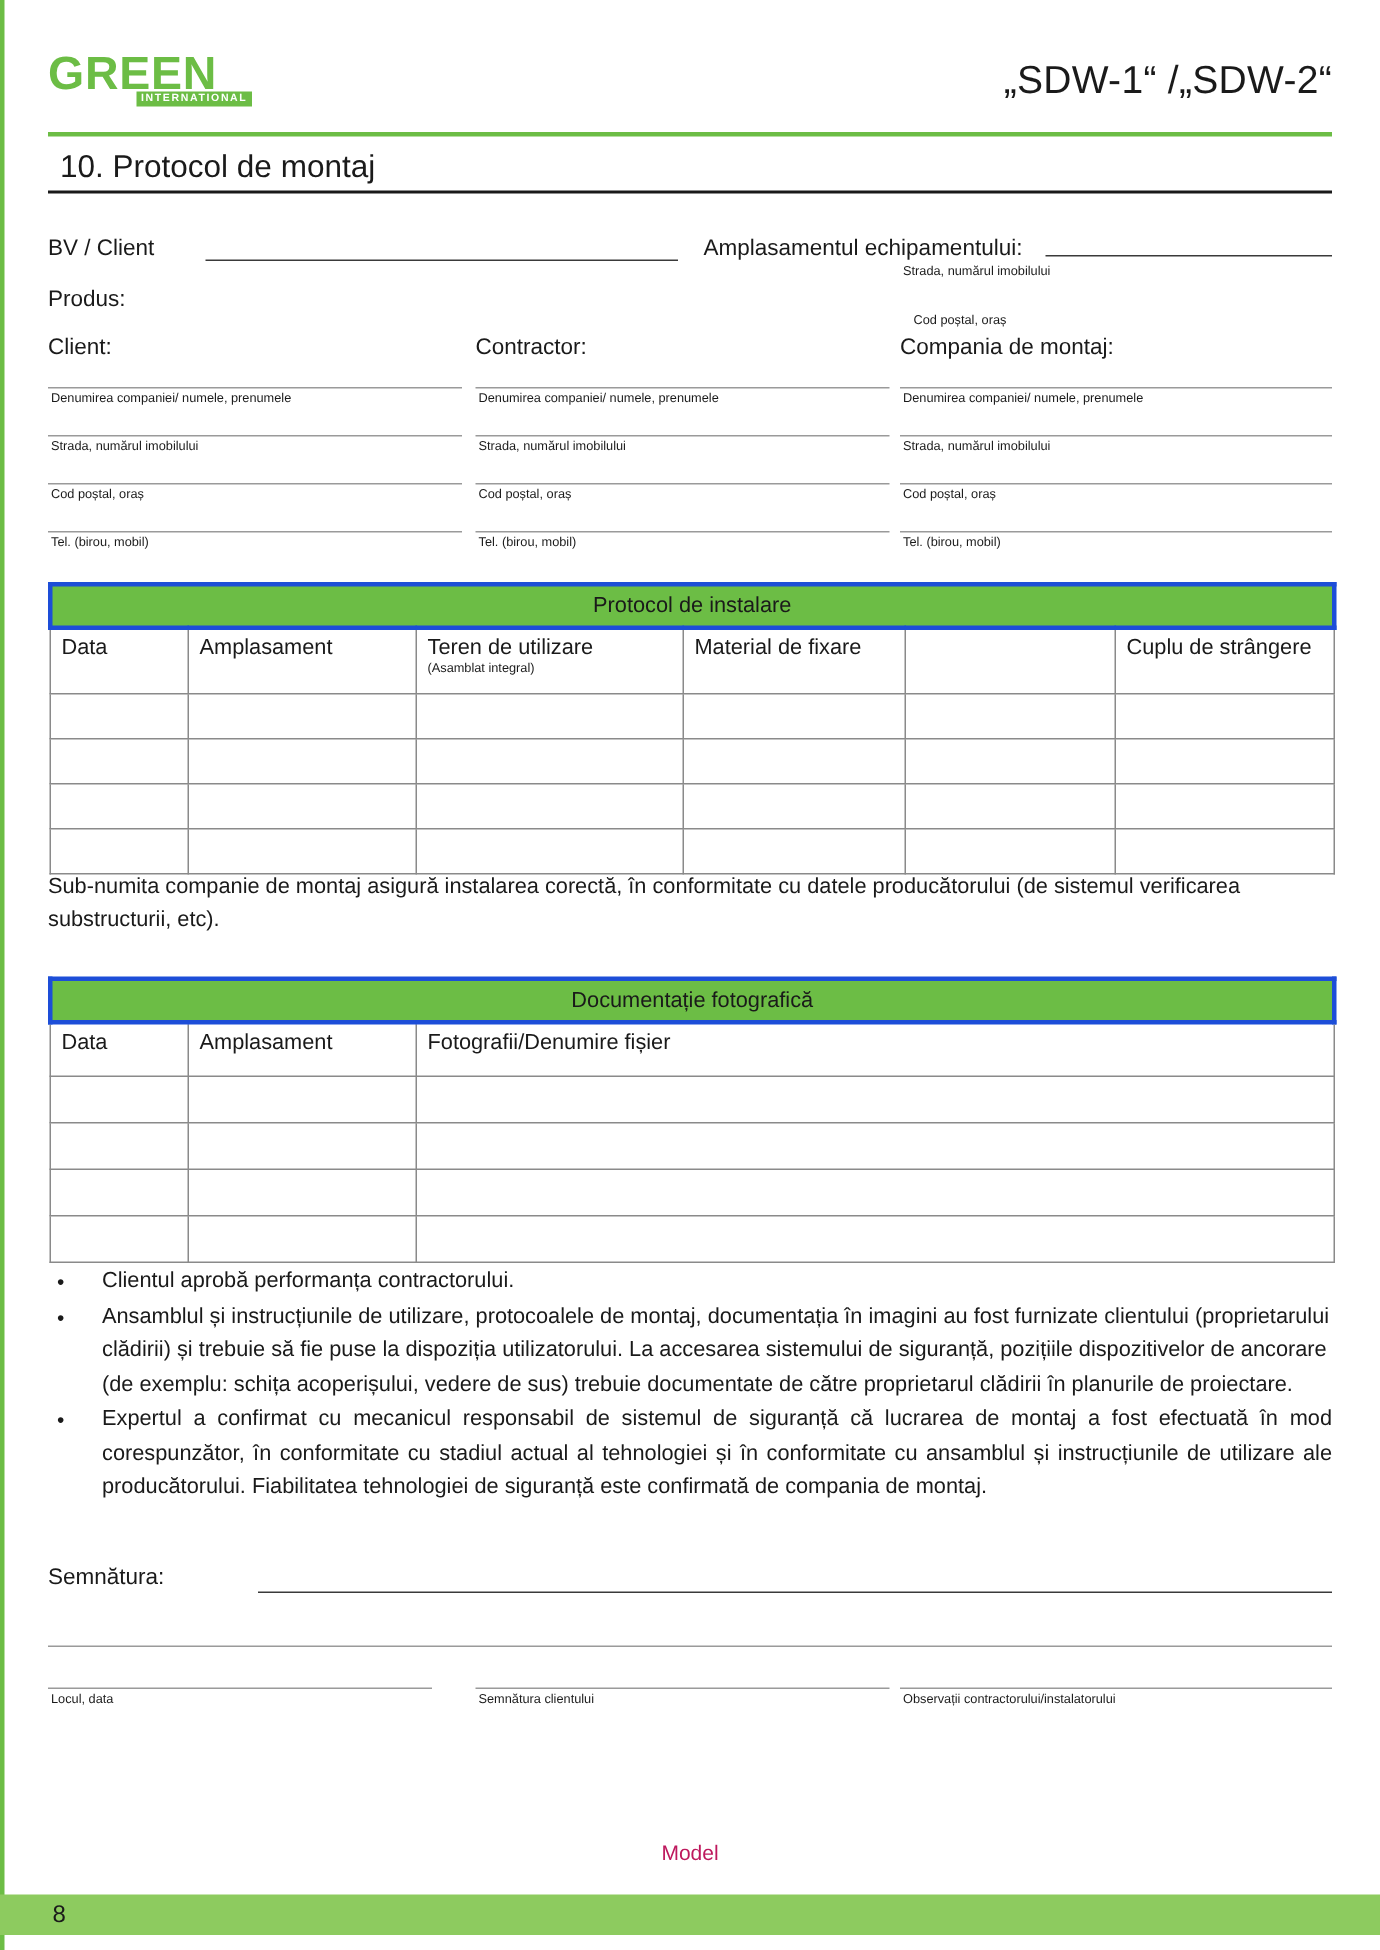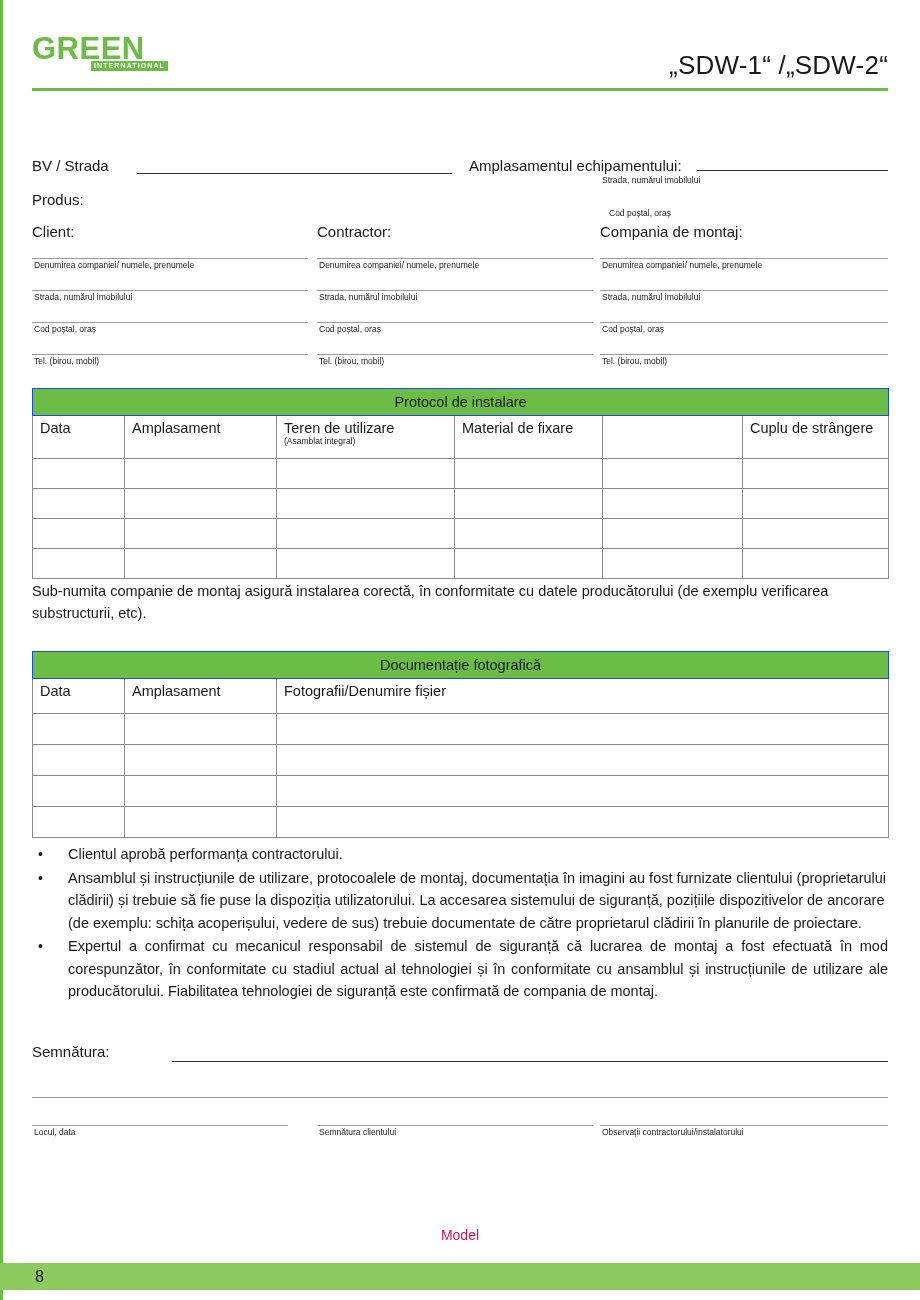--- a/index.html
+++ b/index.html
@@ -66,21 +66,20 @@
     padding: 1px 3px 1px 3px;
     line-height: 8px;
   }
   .doc-title {
     position: absolute;
     right: 0;
     top: 38px;
     font-size: 26px;
     color: #1a1a1a;
     letter-spacing: 0.2px;
-    margin-top: 12px;
   }
   .green-rule {
     position: absolute;
     left: 0;
     top: 88px;
     width: 856px;
     height: 3px;
     background: #6CBD45;
   }
 
@@ -143,21 +142,21 @@
     vertical-align: top;
   }
   .tbl .banner {
     background: #6CBD45;
     text-align: center;
     font-weight: normal;
     font-size: 14.5px;
     color: #1a1a1a;
     height: 26px;
     line-height: 26px;
-    border: 1px solid #1d4ed8;
+    border: 3px solid #1d4ed8;
   }
   .tbl .hdr {
     height: 38px;
     font-size: 14.5px;
     font-weight: normal;
     text-align: left;
     padding: 4px 7px 0 7px;
     line-height: 16px;
   }
   .tbl .hdr .sub {
@@ -276,24 +275,25 @@
 
     <div class="header">
       <div class="logo">
         <div class="logo-word">GREEN</div>
         <div class="logo-sub">INTERNATIONAL</div>
       </div>
       <div class="doc-title">„SDW-1“ /„SDW-2“</div>
     </div>
     <div class="green-rule"></div>
 
+    <div class="section-head">10. Protocol de montaj</div>
 
     <div class="ident">
 
-      <div class="fld-label" style="left:0; top:9px;">BV / Strada</div>
+      <div class="fld-label" style="left:0; top:9px;">BV / Client</div>
       <div class="rule-dark" style="left:105px; top:25px; width:315px;"></div>
 
       <div class="fld-label" style="left:0; top:43px;">Produs:</div>
 
       <div class="fld-label" style="left:437px; top:9px;">Amplasamentul echipamentului:</div>
       <div class="rule-dark" style="left:665px; top:22px; width:191px;"></div>
       <div class="micro" style="left:570px; top:27px;">Strada, numărul imobilului</div>
       <div class="micro" style="left:577px; top:60px;">Cod poștal, oraș</div>
 
       <div class="col-head" style="left:0; top:75px;">Client:</div>
@@ -377,21 +377,21 @@
           <td></td>
           <td></td>
           <td></td>
           <td></td>
           <td></td>
           <td></td>
         </tr>
       </tbody>
     </table>
 
-    <div class="note1">Sub-numita companie de montaj asigură instalarea corectă, în conformitate cu datele producătorului (de exemplu verificarea substructurii, etc).</div>
+    <div class="note1">Sub-numita companie de montaj asigură instalarea corectă, în conformitate cu datele producătorului (de sistemul verificarea substructurii, etc).</div>
 
     <table class="tbl tbl2">
       <colgroup>
         <col style="width:92px">
           <col style="width:152px">
           <col style="width:612px">
       </colgroup>
       <tbody>
         <tr>
           <th class="banner" colspan="3">Documentație fotografică</th>

